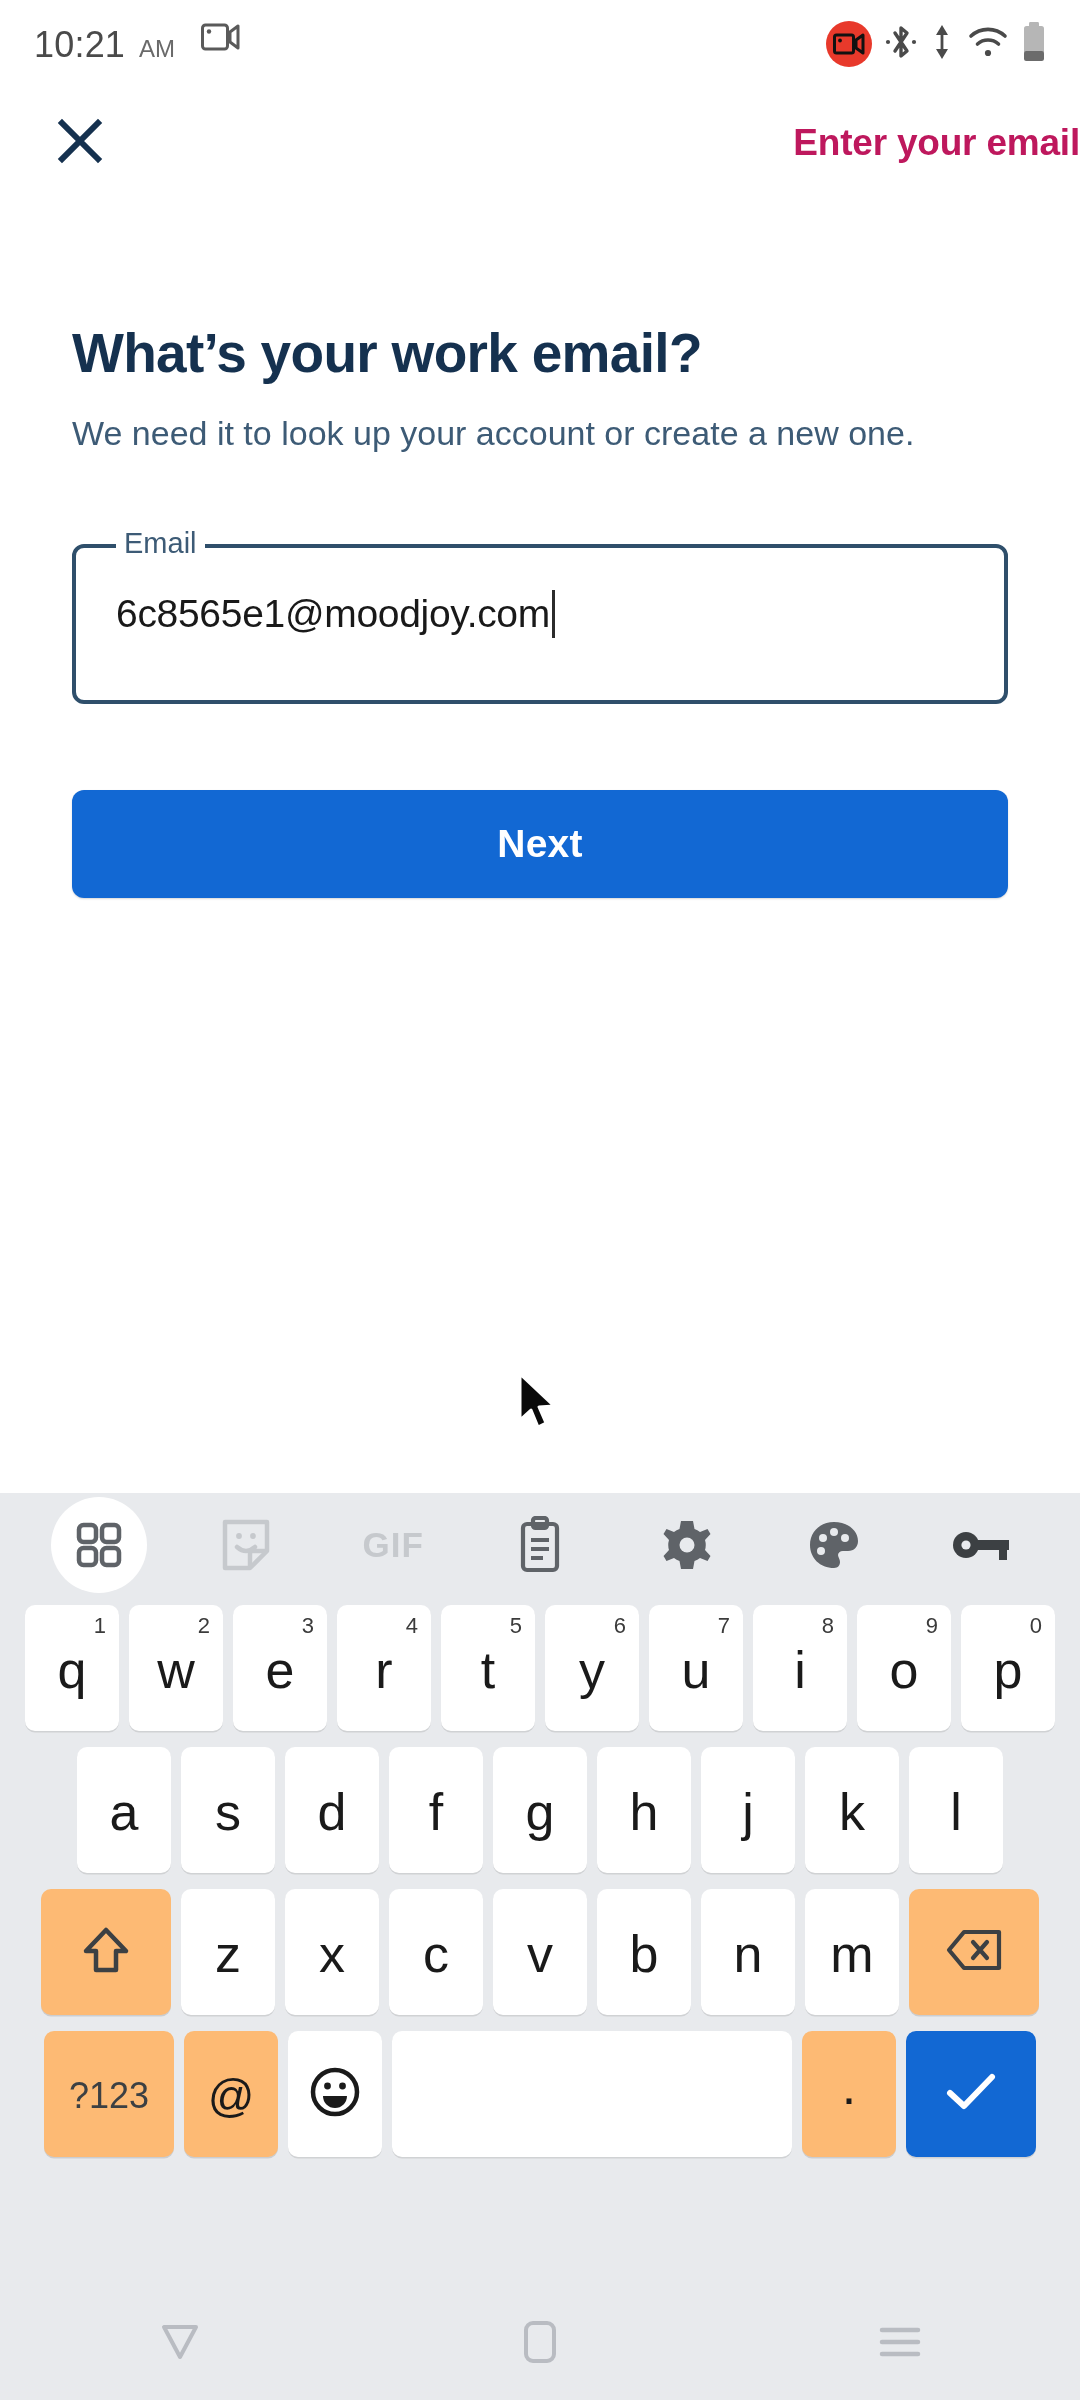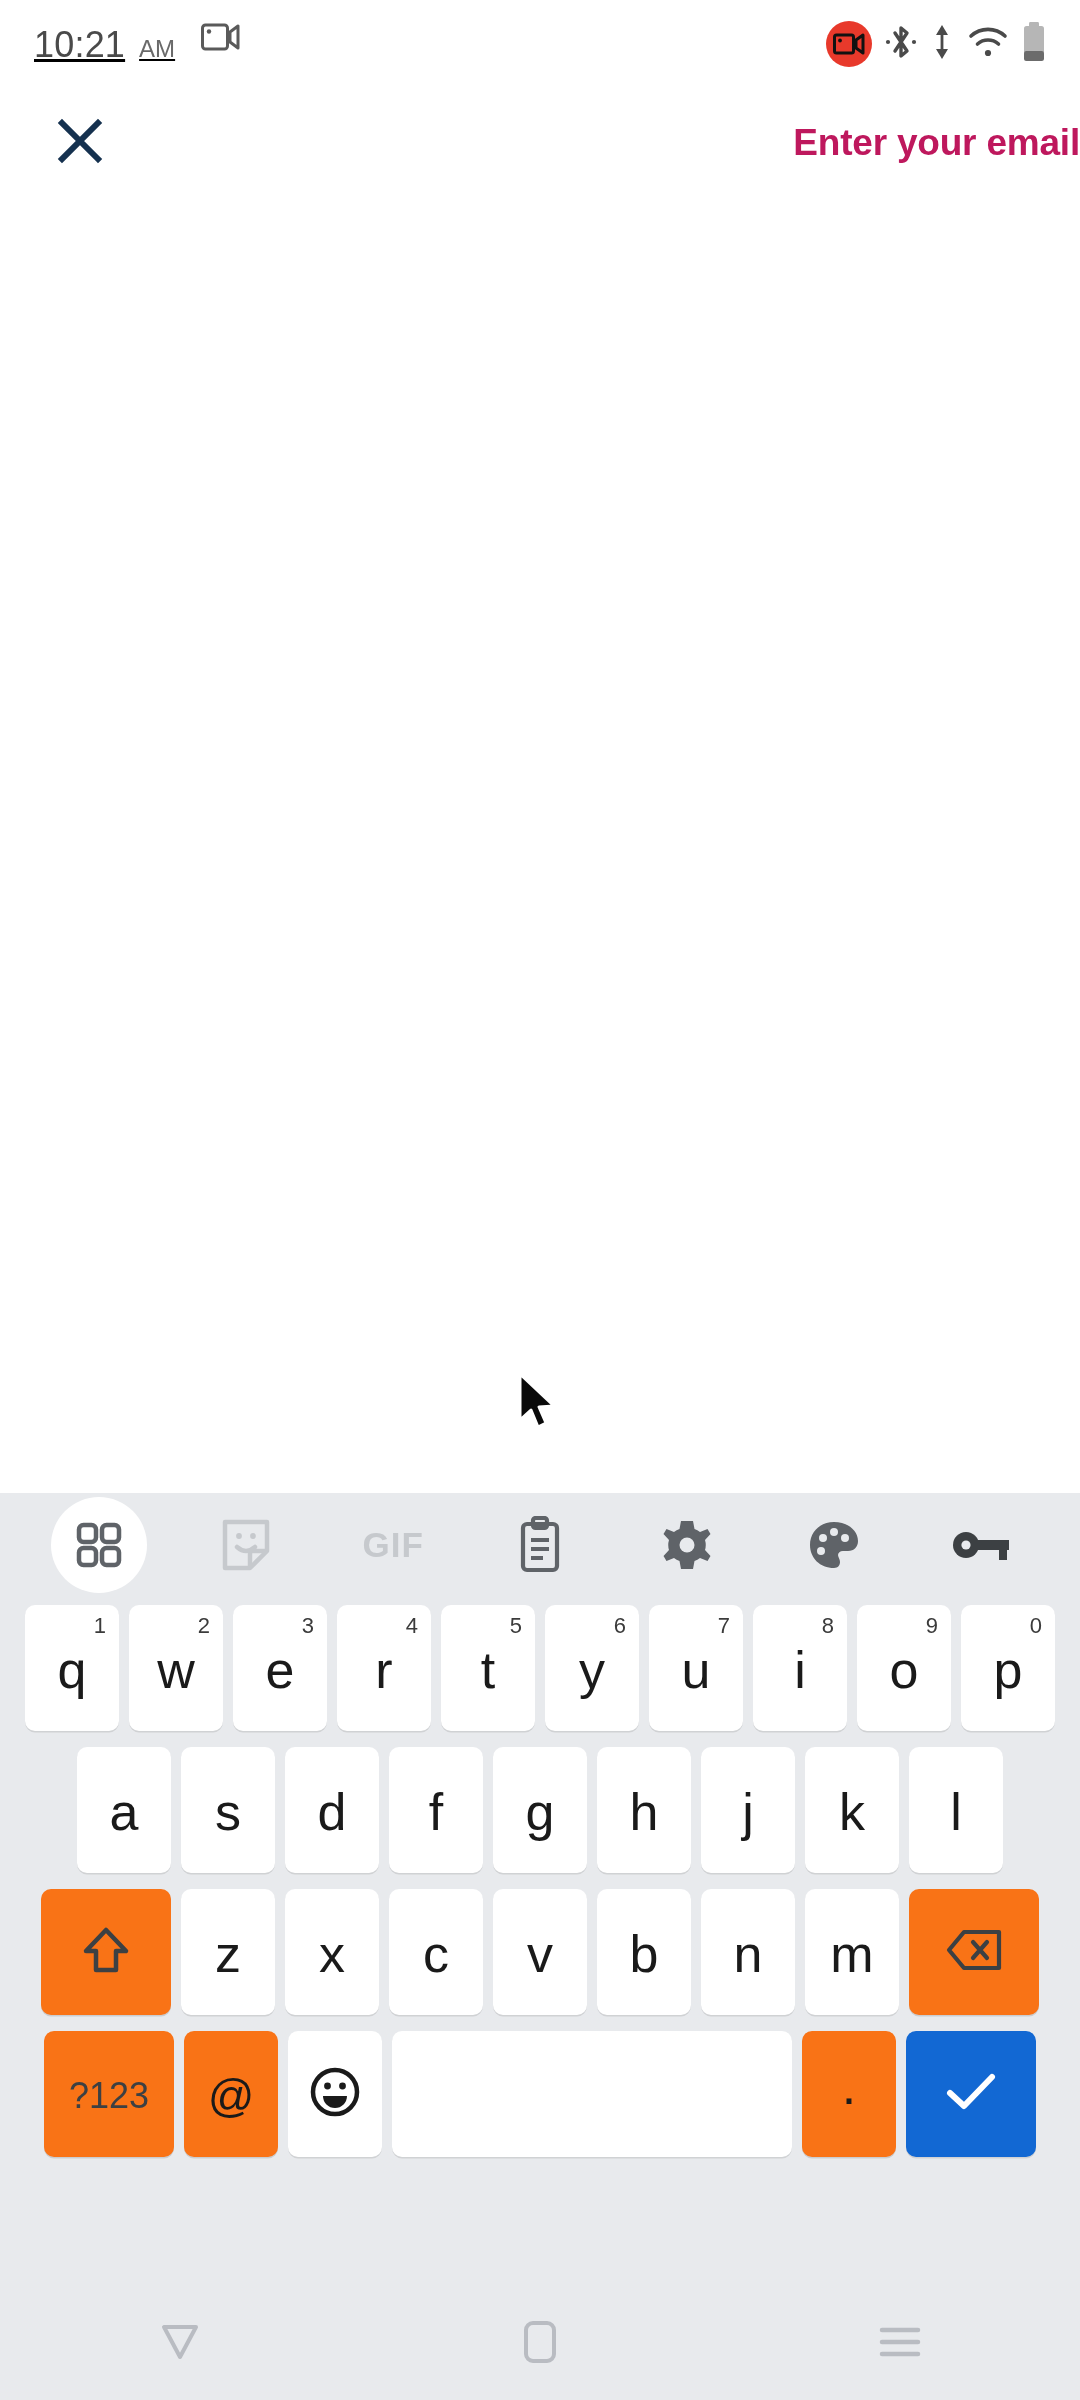--- a/index.html
+++ b/index.html
@@ -17,21 +17,20 @@
     background: #ffffff;
   }
 
   
   #status-bar {
     position: absolute; top: 0; left: 0;
     width: 1080px; height: 88px;
     display: flex; align-items: center;
     padding: 0 34px;
     background: #ffffff;
-    text-decoration: underline;
   }
   .status-left { display: flex; align-items: baseline; gap: 12px; }
   .clock {
     font-size: 36px; font-weight: 400; color: #4a4a4a;
     letter-spacing: 0.2px;
   }
   .clock-ampm { font-size: 24px; font-weight: 400; color: #6a6a6a; margin-left: 2px; text-align: center; }
   .status-left-icons { display: flex; align-items: center; margin-left: 14px; position: relative; top: -3px;}
   .status-right { margin-left: auto; display: flex; align-items: center; gap: 13px; }
   .rec-badge {
@@ -215,21 +214,21 @@
     position: relative;
     top: 2px;
   }
   .key-num {
     position: absolute;
     top: 8px; right: 13px;
     font-size: 22px;
     color: #3b3b3b;
   }
   .k1 { width: 94px; }
-  .kfn { background: #f97316; box-shadow: 0 1.5px 0 rgba(0,0,0,0.12); }
+  .kfn { background: #fdba74; box-shadow: 0 1.5px 0 rgba(0,0,0,0.12); }
   .k-shift { width: 130px; }
   .k-back { width: 130px; }
   .k-sym { width: 130px; }
   .k-at { width: 94px; }
   .k-emoji { width: 94px; }
   .k-space { width: 400px; }
   .k-period { width: 94px; }
   .k-enter { width: 130px; background: #1268d3; }
   .k-period .key-letter { font-size: 52px; color: #1a1a1a; position: relative; top: -8px; }
 
@@ -308,20 +307,39 @@
     <div id="close-btn">
       <span>
         <svg width="48" height="48" viewBox="0 0 48 48">
           <path d="M6 6 L42 42 M42 6 L6 42" stroke="#15314f" stroke-width="6" stroke-linecap="square"></path>
         </svg>
       </span>
     </div>
     <div id="header-title">Enter your email</div>
   </div>
 
+  <div id="content">
+    <h1 id="page-title">What’s your work email?</h1>
+    <p id="page-subtitle">We need it to look up your account or create a new one.</p>
+
+    <div id="email-field-wrap">
+      <div id="email-fieldset">
+        <div id="email-notch"></div>
+      </div>
+      <label id="email-label">Email</label>
+      <div id="email-value-row">
+        <span id="email-value">6c8565e1@moodjoy.com</span>
+        <span id="email-caret"></span>
+      </div>
+    </div>
+
+    <div id="next-btn">
+      <span id="next-btn-label">Next</span>
+    </div>
+  </div>
 
   <div id="cursor">
     <svg width="46" height="66" viewBox="0 0 46 66">
       <path d="M4 2 L4 48 L15 38 L22 55 L30 51 L23 35 L38 34 Z" fill="#0a0a0a" stroke="#ffffff" stroke-width="3" stroke-linejoin="round"></path>
     </svg>
   </div>
 
   <div id="keyboard">
 
     <div id="kb-toolbar">

